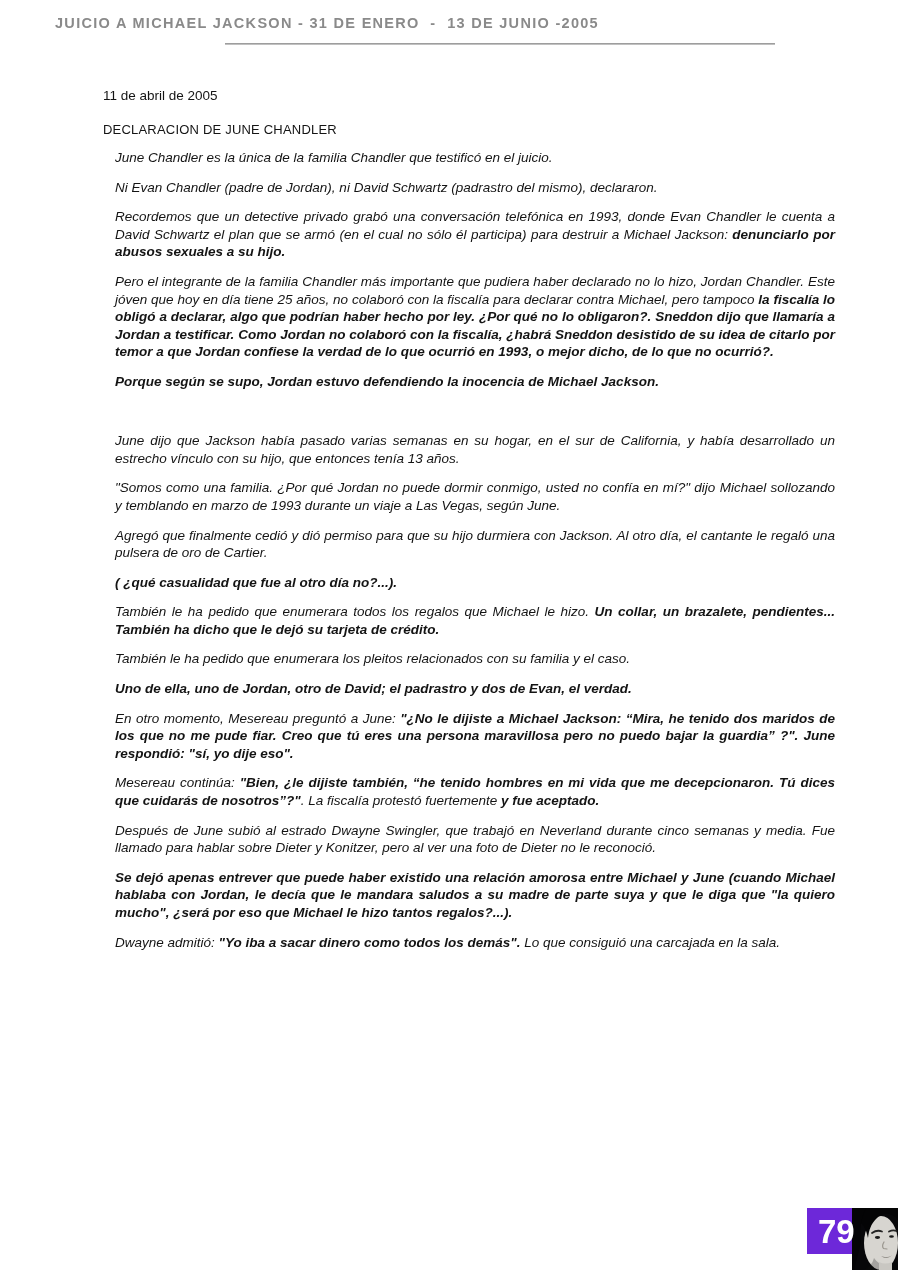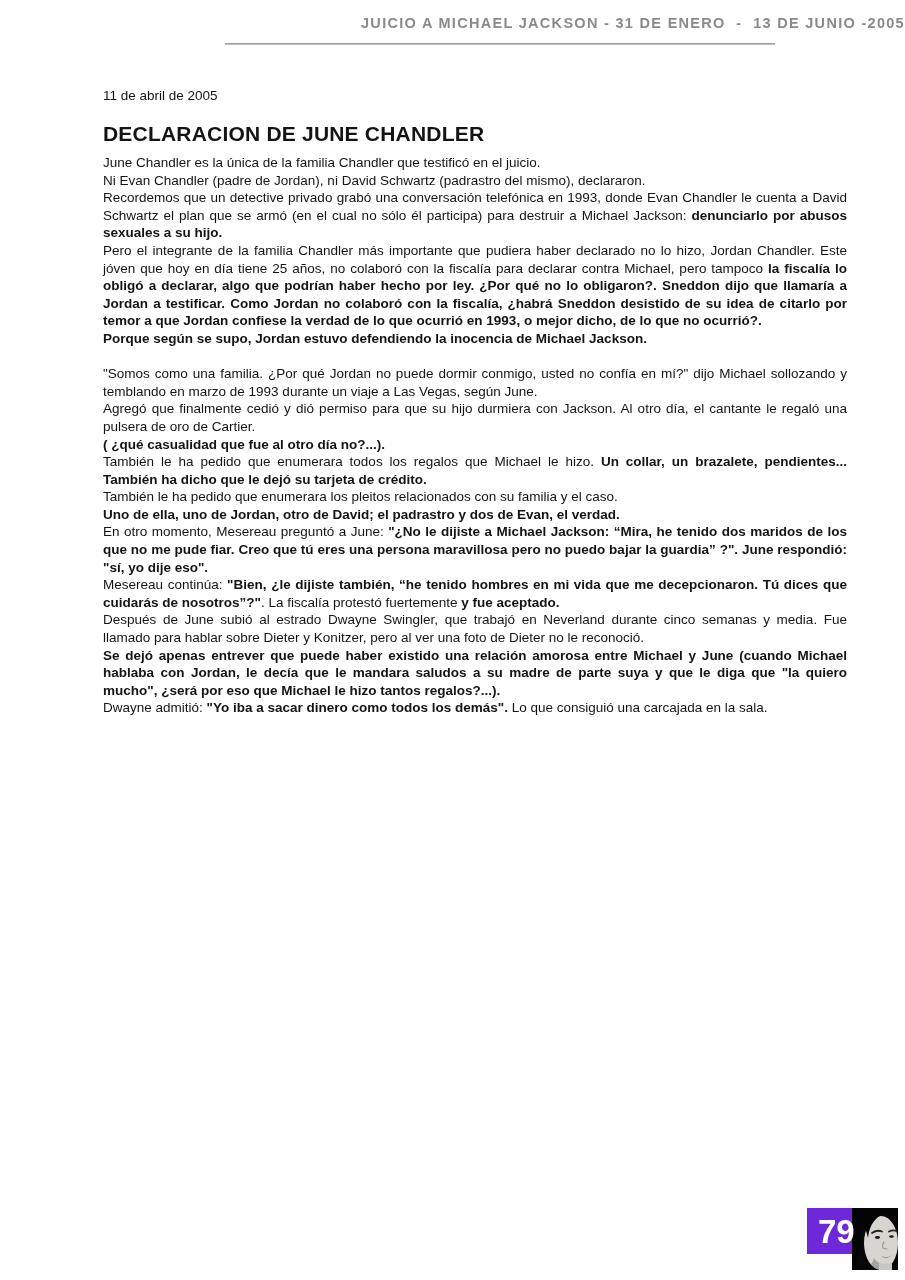--- a/index.html
+++ b/index.html
@@ -6,21 +6,21 @@
   body {
     width: 905px; height: 1280px;
     background: #ffffff;
     font-family: "Liberation Sans", sans-serif;
     position: relative;
     overflow: hidden;
   }
   .page-header {
     position: absolute;
     top: 14px; left: 55px; width: 850px;
-    text-align: right;
+    text-align: left;
   }
   .header-title {
     display: inline-block;
     color: #8a8a8a;
     font-weight: bold;
     font-size: 14.5px;
     letter-spacing: 1.3px;
     white-space: pre;
   }
   .header-rule {
@@ -32,30 +32,31 @@
     position: absolute;
     left: 103px; top: 88px; width: 744px;
     color: #141414;
   }
   .date-line {
     font-weight: normal;
     font-size: 13.5px;
     margin: 0 0 19px 0;
   }
   .section-title {
-    font-weight: bold;
-    font-size: 21px;
+    font-weight: normal;
+    font-size: 13px;
     letter-spacing: 0.2px;
     margin: 0 0 8px 0;
   }
   .body-par {
     font-size: 13.5px;
     line-height: 17.6px;
     text-align: justify;
-    margin: 0;
+    margin: 12px;
+    font-style: italic;
   }
   .body-par.blank { height: 17.6px; }
   .run.bold { font-weight: bold; }
   .page-badge {
     position: absolute;
     left: 807px; top: 1208px;
     width: 91px; height: 46px;
     background: #6d28d9;
     display: flex;
     align-items: center;
@@ -87,20 +88,21 @@
 <div class="content">
   <p class="date-line">11 de abril de 2005</p>
   <p class="section-title">DECLARACION DE JUNE CHANDLER</p>
   <div>
       <p class="body-par"><span class="run">June Chandler es la única de la familia Chandler que testificó en el juicio.</span></p>
       <p class="body-par"><span class="run">Ni Evan Chandler (padre de Jordan), ni David Schwartz (padrastro del mismo), declararon.</span></p>
       <p class="body-par"><span class="run">Recordemos que un detective privado grabó una conversación telefónica en 1993, donde Evan Chandler le cuenta a David Schwartz el plan que se armó (en el cual no sólo él participa) para destruir a Michael Jackson: </span><span class="run bold">denunciarlo por abusos sexuales a su hijo.</span></p>
       <p class="body-par"><span class="run">Pero el integrante de la familia Chandler más importante que pudiera haber declarado no lo hizo, Jordan Chandler. Este jóven que hoy en día tiene 25 años, no colaboró con la fiscalía para declarar contra Michael, pero tampoco </span><span class="run bold">la fiscalía lo obligó a declarar, algo que podrían haber hecho por ley. ¿Por qué no lo obligaron?. Sneddon dijo que llamaría a Jordan a testificar. Como Jordan no colaboró con la fiscalía, ¿habrá Sneddon desistido de su idea de citarlo por temor a que Jordan confiese la verdad de lo que ocurrió en 1993, o mejor dicho, de lo que no ocurrió?.</span></p>
       <p class="body-par"><span class="run bold">Porque según se supo, Jordan estuvo defendiendo la inocencia de Michael Jackson.</span></p>
       <p class="body-par blank"></p>
+      <p class="body-par"><span class="run">June dijo que Jackson había pasado varias semanas en su hogar, en el sur de California, y había desarrollado un estrecho vínculo con su hijo, que entonces tenía 13 años.</span></p>
       <p class="body-par"><span class="run">"Somos como una familia. ¿Por qué Jordan no puede dormir conmigo, usted no confía en mí?" dijo Michael sollozando y temblando en marzo de 1993 durante un viaje a Las Vegas, según June.</span></p>
       <p class="body-par"><span class="run">Agregó que finalmente cedió y dió permiso para que su hijo durmiera con Jackson. Al otro día, el cantante le regaló una pulsera de oro de Cartier.</span></p>
       <p class="body-par"><span class="run bold">( ¿qué casualidad que fue al otro día no?...).</span></p>
       <p class="body-par"><span class="run">También le ha pedido que enumerara todos los regalos que Michael le hizo. </span><span class="run bold">Un collar, un brazalete, pendientes... También ha dicho que le dejó su tarjeta de crédito.</span></p>
       <p class="body-par"><span class="run">También le ha pedido que enumerara los pleitos relacionados con su familia y el caso.</span></p>
       <p class="body-par"><span class="run bold">Uno de ella, uno de Jordan, otro de David; el padrastro y dos de Evan, el verdad.</span></p>
       <p class="body-par"><span class="run">En otro momento, Mesereau preguntó a June: </span><span class="run bold">"¿No le dijiste a Michael Jackson: “Mira, he tenido dos maridos de los que no me pude fiar. Creo que tú eres una persona maravillosa pero no puedo bajar la guardia” ?". June respondió: "sí, yo dije eso".</span></p>
       <p class="body-par"><span class="run">Mesereau continúa: </span><span class="run bold">"Bien, ¿le dijiste también, “he tenido hombres en mi vida que me decepcionaron. Tú dices que cuidarás de nosotros”?"</span><span class="run">. La fiscalía protestó fuertemente </span><span class="run bold">y fue aceptado.</span></p>
       <p class="body-par"><span class="run">Después de June subió al estrado Dwayne Swingler, que trabajó en Neverland durante cinco semanas y media. Fue llamado para hablar sobre Dieter y Konitzer, pero al ver una foto de Dieter no le reconoció.</span></p>
       <p class="body-par"><span class="run bold">Se dejó apenas entrever que puede haber existido una relación amorosa entre Michael y June (cuando Michael hablaba con Jordan, le decía que le mandara saludos a su madre de parte suya y que le diga que "la quiero mucho", ¿será por eso que Michael le hizo tantos regalos?...).</span></p>

